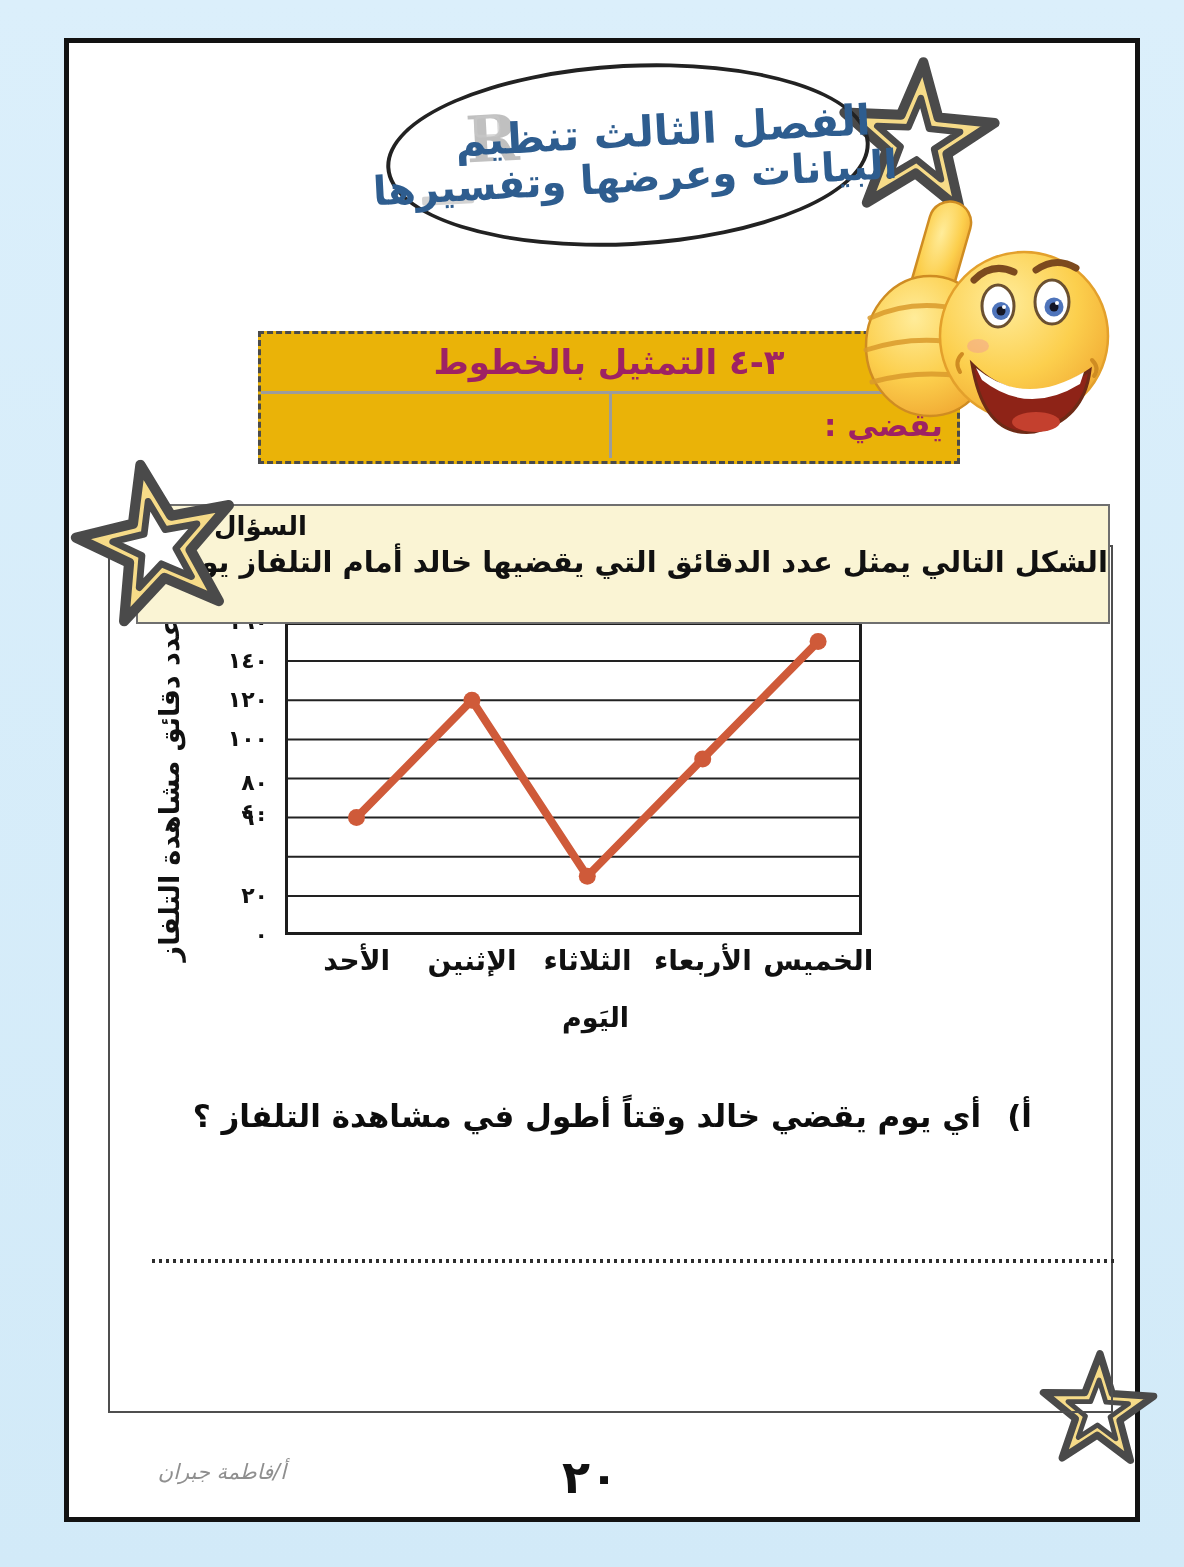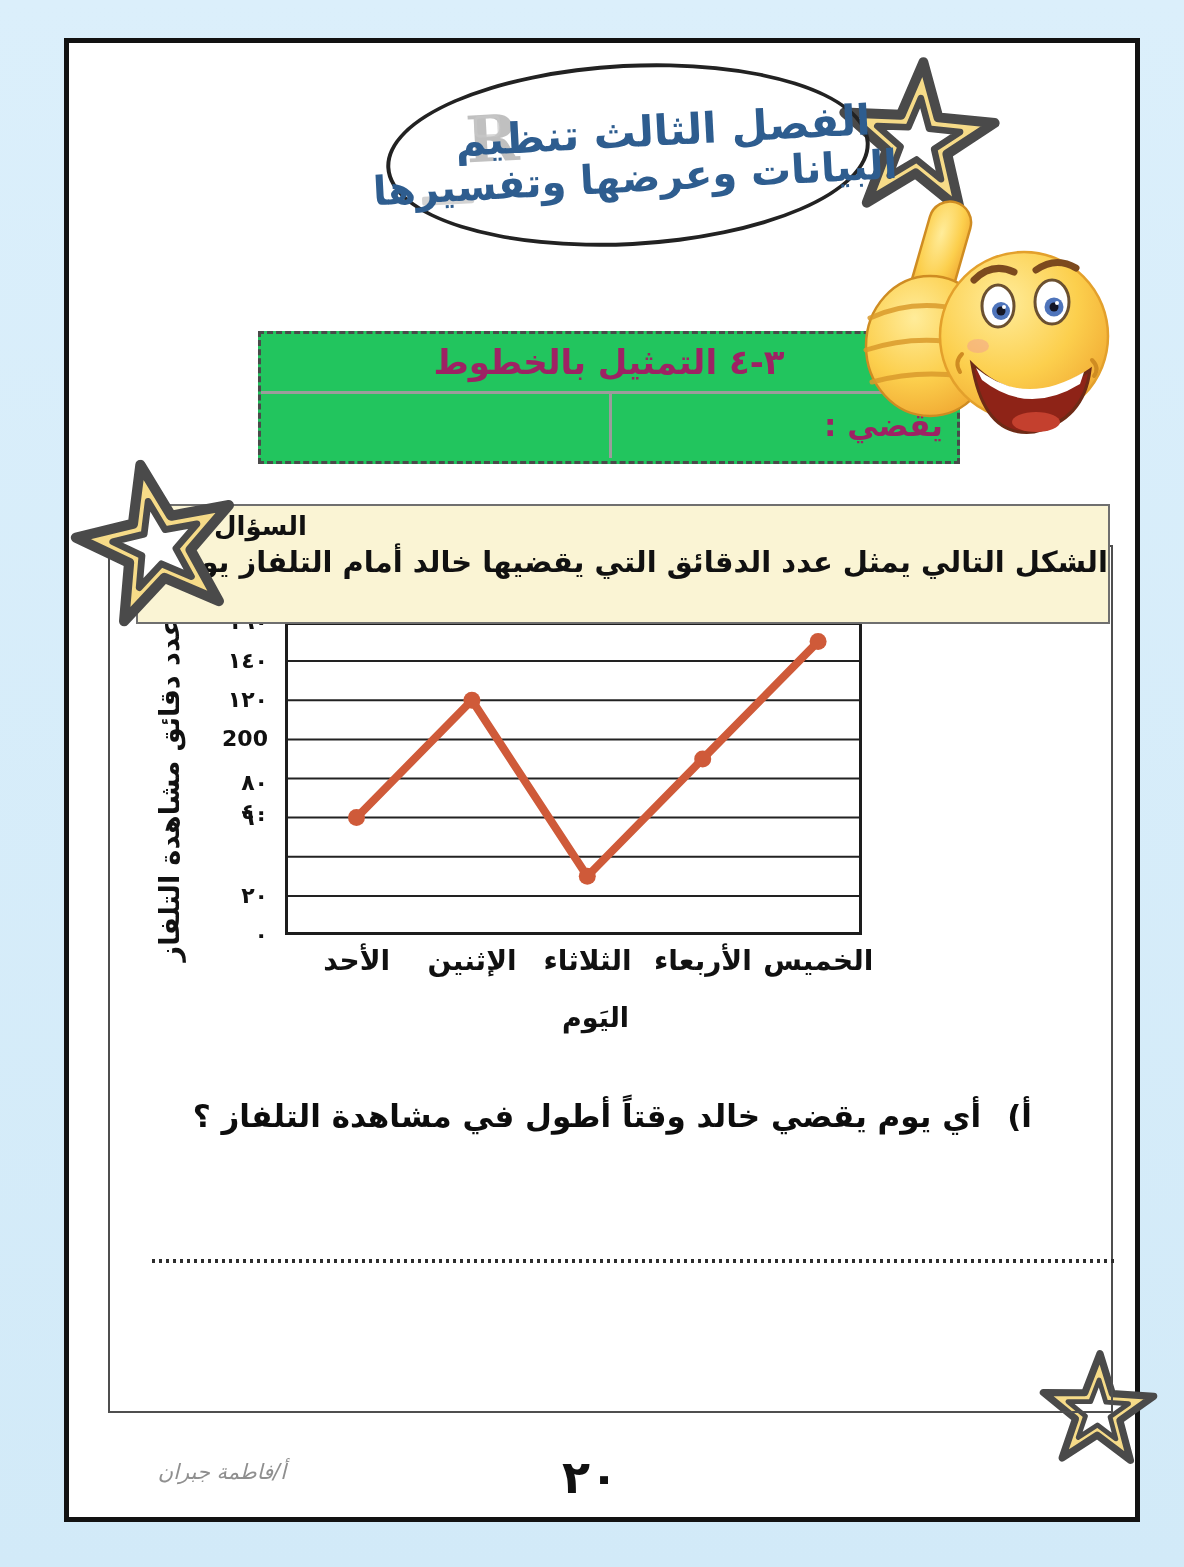--- a/index.html
+++ b/index.html
@@ -34,21 +34,21 @@
   
   .star { z-index:1; }
   .star-tr { left:836px; top:54px; width:164px; height:170px; transform:rotate(4deg); z-index:1; }
   .star-tl { left:72px;  top:458px; width:170px; height:170px; transform:rotate(-12deg); z-index:4; }
   .star-br { left:1036px; top:1350px; width:124px; height:120px; transform:rotate(2deg); z-index:1; }
 
   .emoji { left:856px; top:194px; width:258px; height:258px; z-index:6; }
 
   
   .lesson-box { left:258px; top:331px; width:702px; height:133px;
-    border:3px dashed #4a4a4a; z-index:2; background:#22c55e; }
+    border:3px dashed #4a4a4a; z-index:2; background:#eab308; }
   .lb-title { height:60px; line-height:56px; text-align:center;
     border-bottom:3px solid #9c9c9c; color:#9e2264; font-weight:bold; font-size:34px; }
   .lb-row2 { display:flex; height:64px; }
   .lb-cell { line-height:62px; color:#9e2264; font-weight:bold; font-size:31px; }
   .lb-name { width:50%; border-left:3px solid #9c9c9c; text-align:start; padding:0 14px; }
   .lb-grade { width:50%; text-align:center; }
 
   
   .inner-box { left:108px; top:545px; width:1005px; height:868px;
     border:2px solid #4f4f4f; z-index:1; background:transparent; }
@@ -187,21 +187,21 @@
     <circle cx="533.1" cy="19.6" r="8.5" fill="#cf5a39"></circle>
   </svg>
 <div id="chart-labels" class="abs">
   <div class="y-axis-title">عدد دقائق مشاهدة التلفاز</div>
   <div class="x-axis-title">اليَوم</div>
 <div class="ytick" style="top: 920px;">٠</div>
     <div class="ytick" style="top: 880.875px;">٢٠</div>
     <div class="ytick" style="top: 797px;">٤٠</div>
     <div class="ytick" style="top: 802.625px;">٦٠</div>
     <div class="ytick" style="top: 768px;">٨٠</div>
-    <div class="ytick" style="top: 724.375px;">200</div>
+    <div class="ytick" style="top: 724.375px;">١٠٠</div>
     <div class="ytick" style="top: 685.25px;">١٢٠</div>
     <div class="ytick" style="top: 646.125px;">١٤٠</div>
     <div class="ytick" style="top: 607px;">١٦٠</div>
     <div class="xlabel" style="left: 299px; width: 115.4px;">الأحد</div>
     <div class="xlabel" style="left: 414.4px; width: 115.4px;">الإثنين</div>
     <div class="xlabel" style="left: 529.8px; width: 115.4px;">الثلاثاء</div>
     <div class="xlabel" style="left: 645.2px; width: 115.4px;">الأربعاء</div>
     <div class="xlabel" style="left: 760.6px; width: 115.4px;">الخميس</div>
   </div>
 

